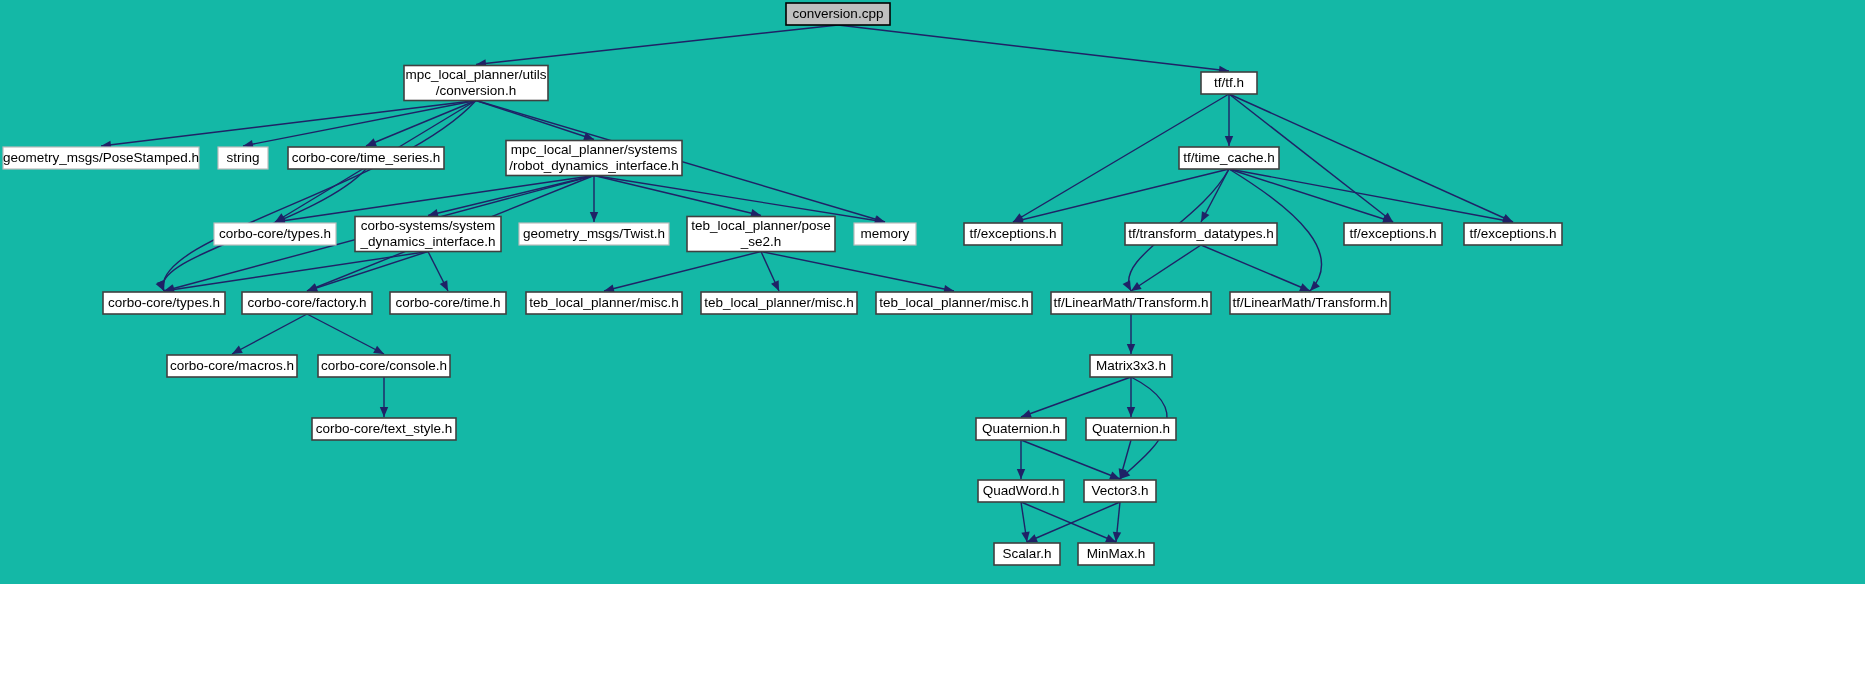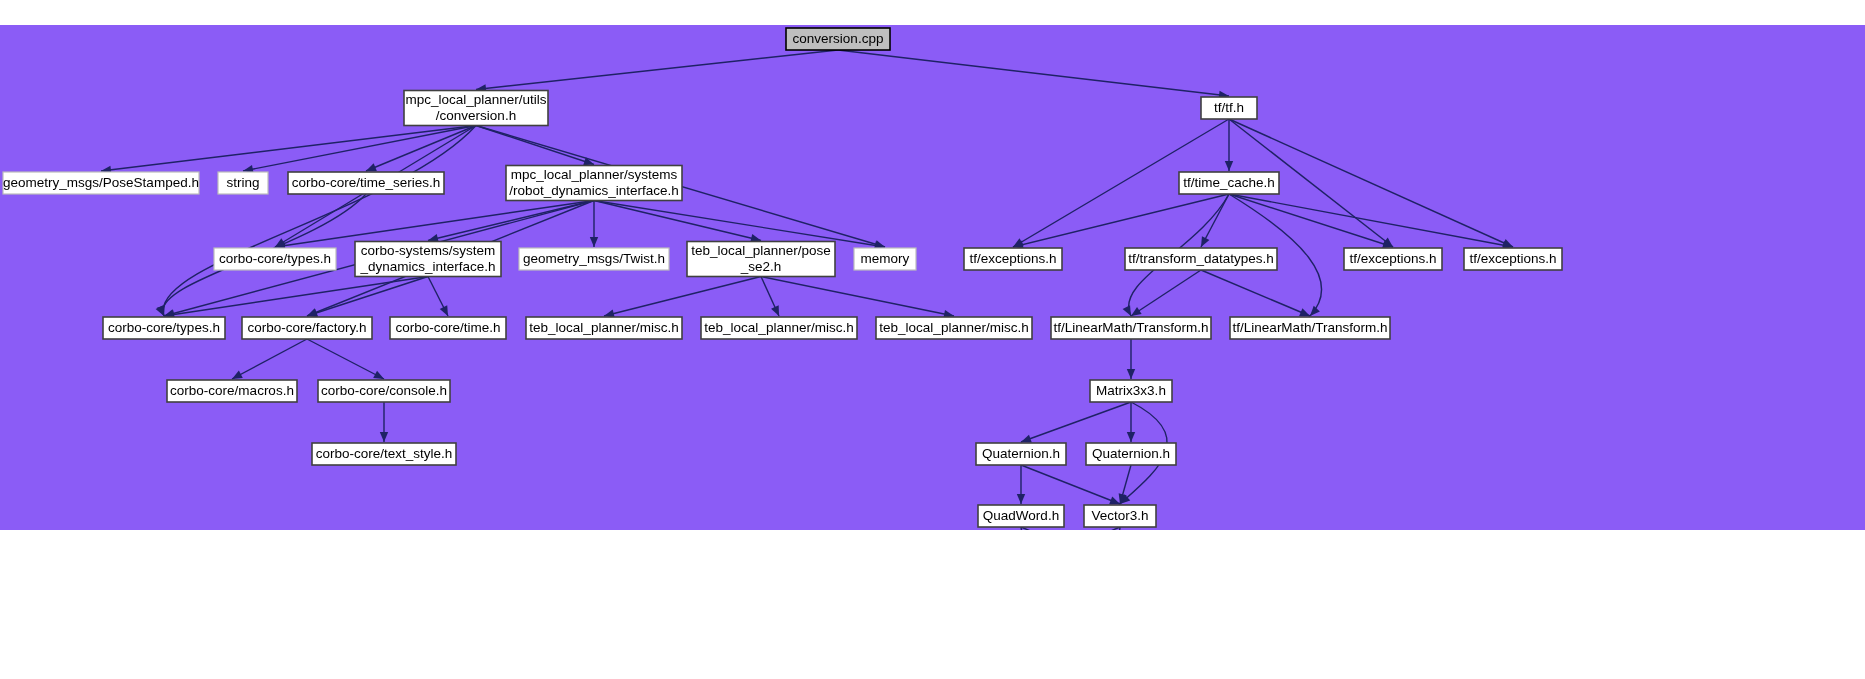--- a/index.html
+++ b/index.html
@@ -7,24 +7,23 @@
     margin: 0;
     padding: 0;
     background: #ffffff;
   }
   body {
     font-family: "Liberation Sans", "DejaVu Sans", sans-serif;
   }
   #graph-root {
     position: relative;
     width: 1865px;
-    height: 505px;
+    height: 584px;
     overflow: hidden;
-    background: #8b5cf6;
-    margin-top: 25px;
+    background: #14b8a6;
   }
   svg#graph-svg {
     position: absolute;
     top: 0;
     left: 0;
     width: 1865px;
     height: 679px;
     display: block;
   }
   .node-box {

